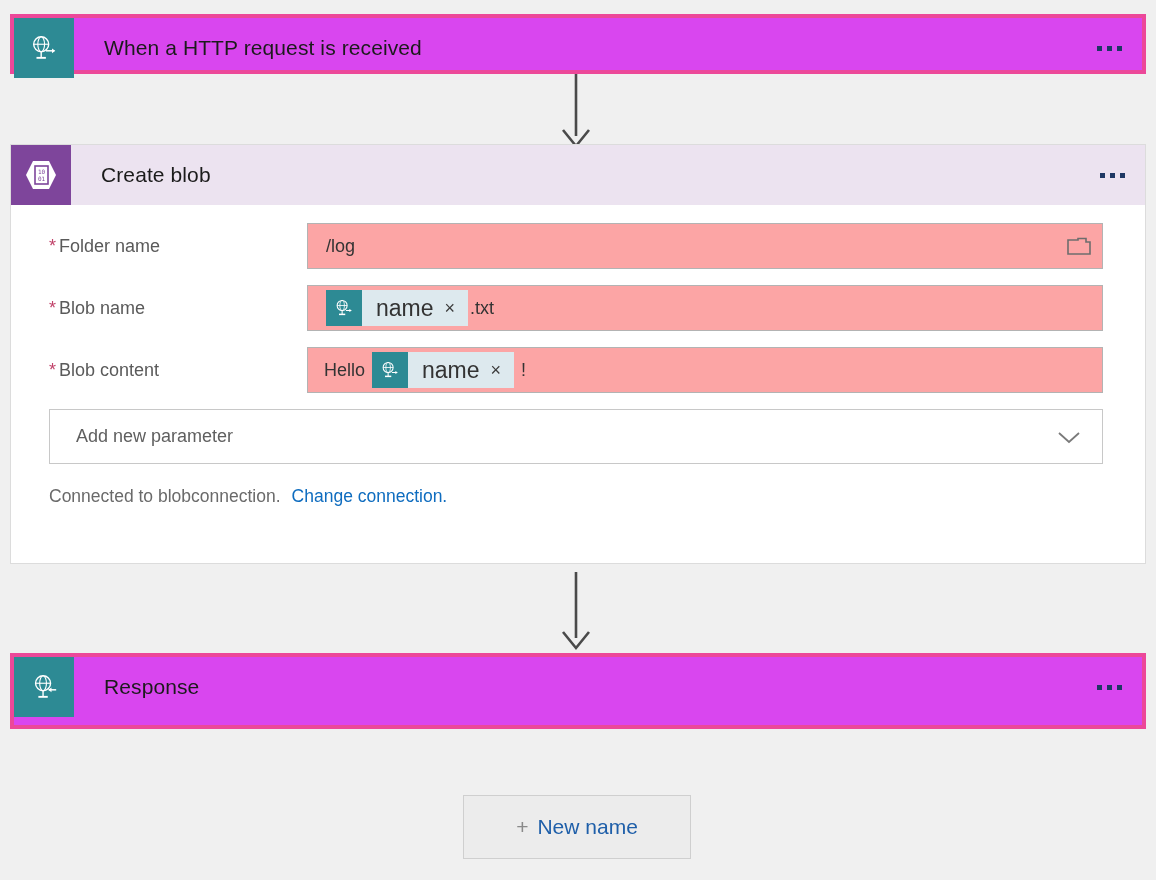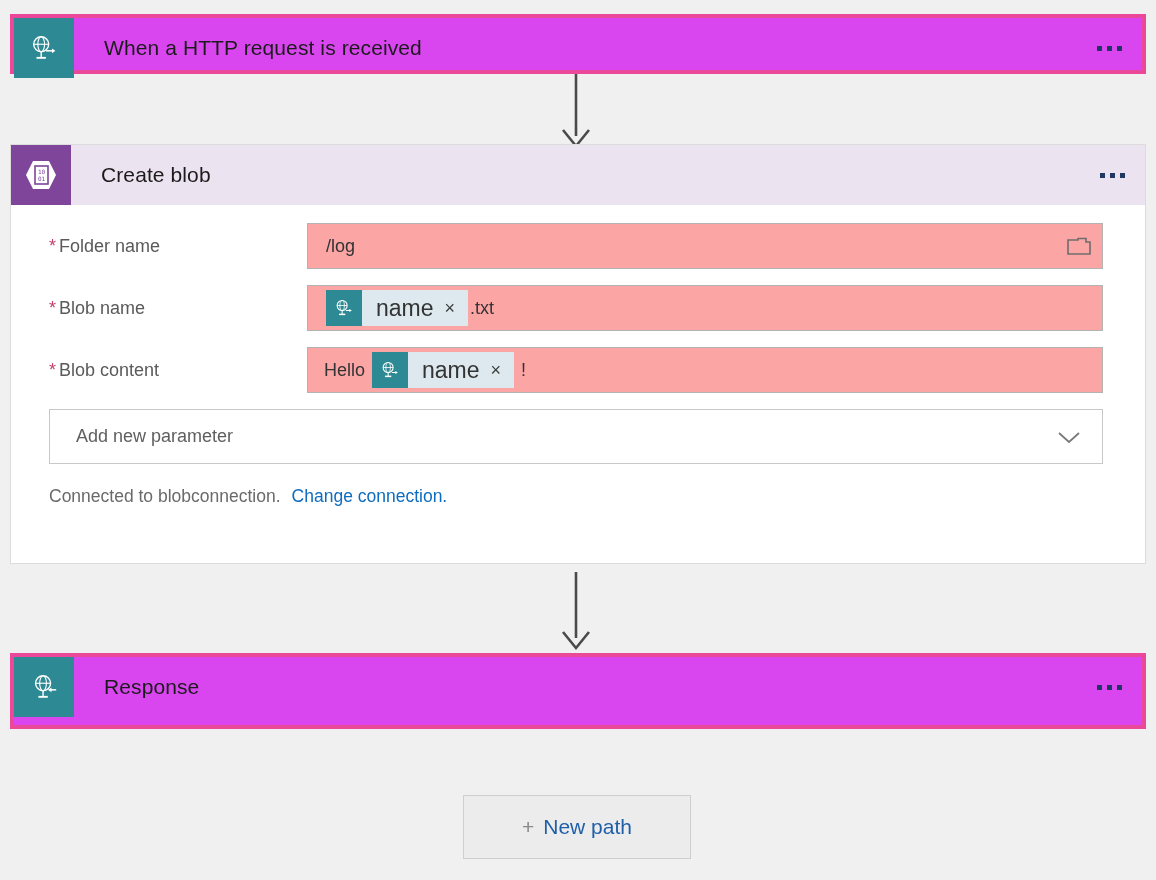--- a/index.html
+++ b/index.html
@@ -371,14 +371,14 @@
     <div class="card-menu">
       <i></i>
       <i></i>
       <i></i>
     </div>
   </div>
 </div>
 
 <div class="new-step" style="left:463px; top:795px; width:226px; height:62px;">
   <span class="ns-plus">+</span>
-  <span class="ns-text">New path</span>
+  <span class="ns-text">New name</span>
 </div>
 
 </body></html>

